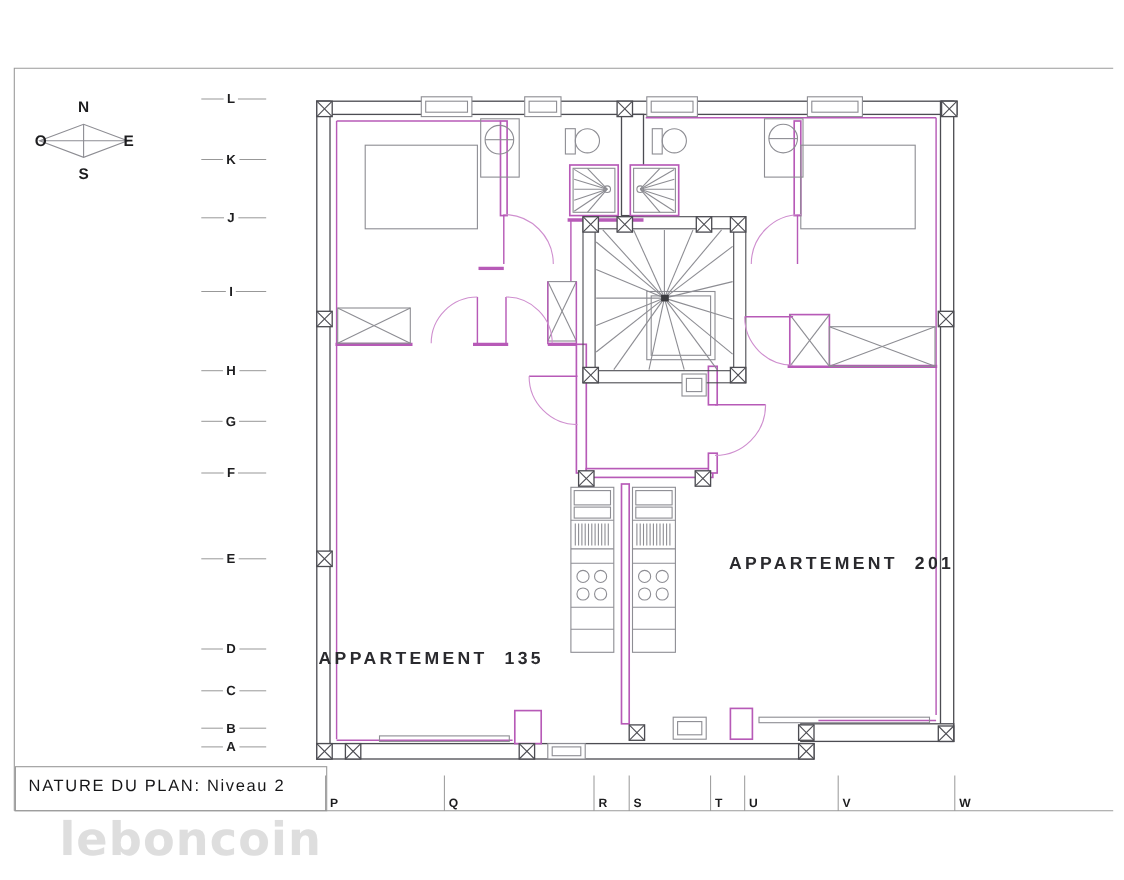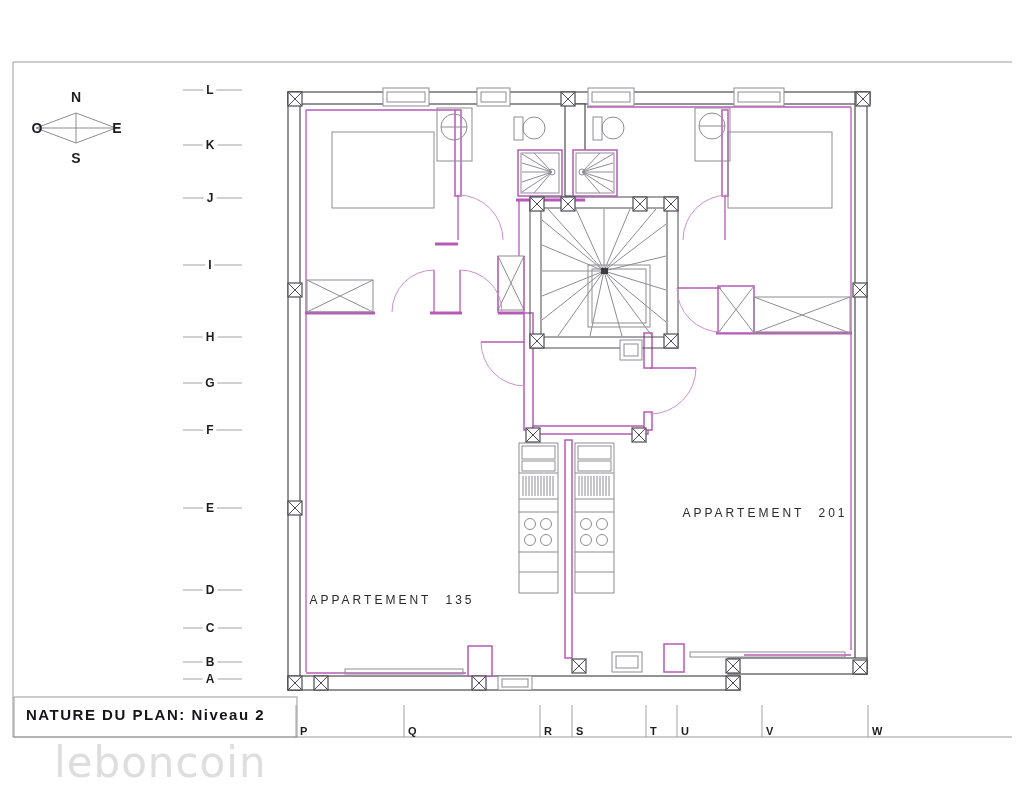--- a/index.html
+++ b/index.html
@@ -21,23 +21,23 @@
   .mga {fill:none;stroke:var(--partition-light);stroke-width:1;}
   .frame{fill:none;stroke:#9a9a9a;stroke-width:1;}
   .gridln{stroke:var(--grid);stroke-width:0.8;}
   .dark{fill:#3c3c40;}
   
   .txt{position:absolute;color:#1d1d1f;white-space:nowrap;}
   .center{transform:translate(-50%,-50%);}
   .compass-letter{font-size:14px;font-weight:600;}
   .glabel{font-size:12px;font-weight:600;background:#fff;padding:0 3px;line-height:12px;}
   .clabel{font-size:11px;font-weight:600;line-height:11px;}
-  .apt-label{font-size:12px;font-weight:400;letter-spacing:3px;word-spacing:8px;color:#2a2a2e;text-align:center;}
-  .plan-title{font-size:15px;font-weight:700;letter-spacing:1.5px;color:#161618;}
-  .watermark{font-family:"DejaVu Sans",sans-serif;font-size:42px;font-weight:400;
+  .apt-label{font-size:16px;font-weight:700;letter-spacing:3px;word-spacing:8px;color:#2a2a2e;text-align:center;}
+  .plan-title{font-size:15px;font-weight:400;letter-spacing:1.5px;color:#161618;}
+  .watermark{font-family:"DejaVu Sans",sans-serif;font-size:42px;font-weight:700;
     color:var(--wm);letter-spacing:1px;text-shadow:0 0 2px #ffffff,0 0 1px #f5f5f5;}
 </style>
 </head>
 <body>
 
 <div class="sheet">
 
   <svg width="1022" height="800" viewBox="0 0 1022 800">
 
     <g>

